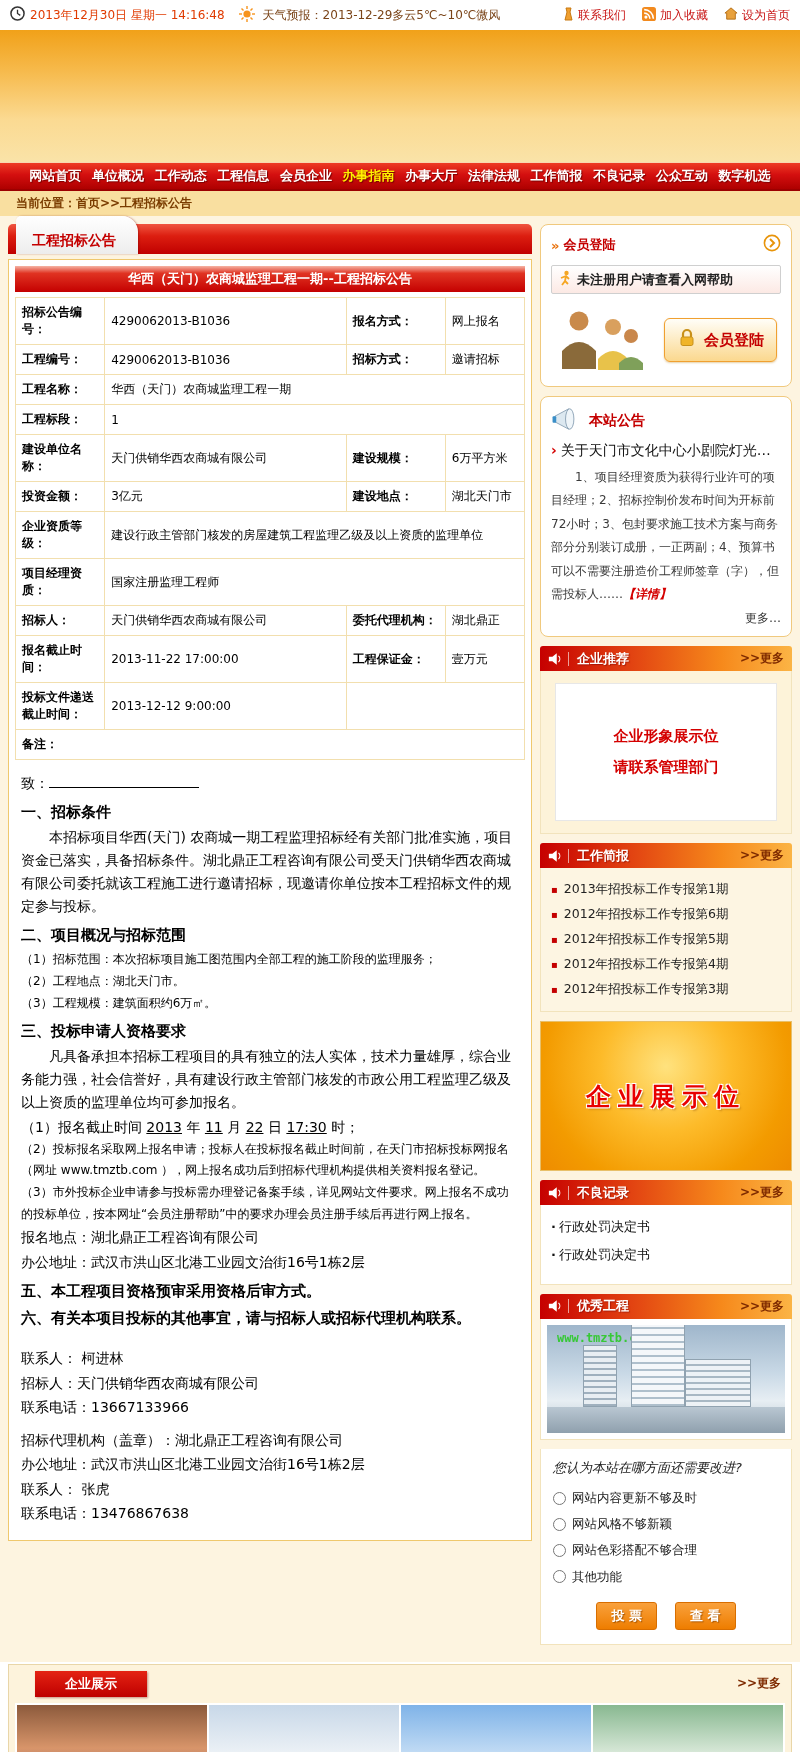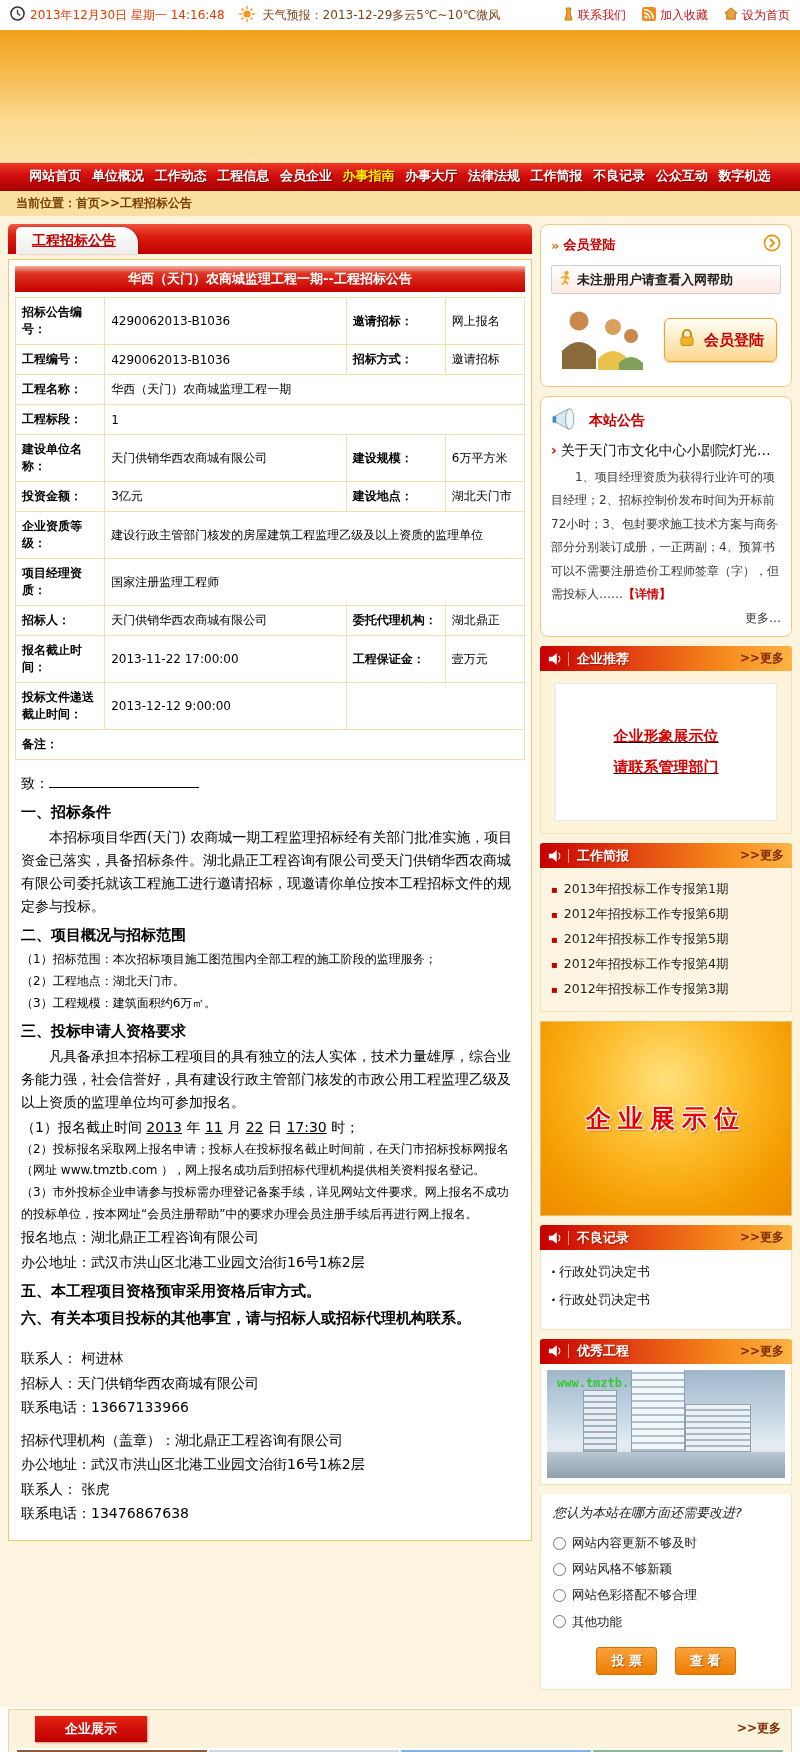--- a/index.html
+++ b/index.html
@@ -24,21 +24,21 @@
   
   .crumb { height:25px; line-height:25px; background:#F9DFA0; color:#7A3C00; font-size:12px; padding-left:16px; font-weight:bold; }
 
   
   .content { display:flex; gap:8px; padding:8px; background:#FDF4E0; align-items:flex-start; }
   .left-col { width:524px; flex:none; }
   .right-col { flex:1; min-width:0; }
 
   
   .panel-bar { height:30px; background:linear-gradient(180deg,#F05540 0%,#DC1E10 40%,#C00000 100%); border-radius:5px 5px 0 0; position:relative; }
-  .panel-tab { position:absolute; left:8px; bottom:0; background:linear-gradient(180deg,#FFFFFF 0%,#EDEDED 100%); padding:5px 22px 4px 16px; border-radius:5px 16px 0 0; color:#C40000; font-weight:bold; font-size:14px; box-shadow:1px 0 2px rgba(120,0,0,.4);text-decoration:underline; }
+  .panel-tab { position:absolute; left:8px; bottom:0; background:linear-gradient(180deg,#FFFFFF 0%,#EDEDED 100%); padding:16px 22px 4px 16px; border-radius:5px 16px 0 0; color:#C40000; font-weight:bold; font-size:14px; box-shadow:1px 0 2px rgba(120,0,0,.4); }
   .main-box { border:1px solid #EFC86E; background:#fff; padding:6px; margin-top:5px; }
   .doc-title { height:26px; line-height:26px; text-align:center; color:#fff; font-weight:bold; font-size:13px; background:linear-gradient(180deg,#F5B3A3 0%,#E03322 28%,#C40000 100%); }
   table.bid { width:100%; border-collapse:collapse; margin-top:5px; font-size:12px; color:#000; }
   table.bid td { border:1px solid #F2DFAE; padding:6px 6px; vertical-align:middle; }
   td.lbl { font-weight:bold; width:90px; }
   td.lbl2 { font-weight:bold; width:100px; }
   td.val1 { width:244px; }
   td.val2 { width:80px; }
 
   .notice-body { padding:10px 6px 8px 6px; font-size:14px; color:#000; }
@@ -59,39 +59,39 @@
   .login-head .t { color:#C40000; font-weight:bold; font-size:13px; flex:1; }
   .help-strip { border:1px solid #CFCFCF; background:linear-gradient(180deg,#FFFFFF,#FCE9E4); padding:4px 6px; font-weight:bold; font-size:13px; color:#222; display:flex; align-items:center; gap:5px; margin:9px 0; border-radius:2px; cursor:pointer; white-space:nowrap; }
   .login-row { display:flex; align-items:center; justify-content:space-between; padding:2px 4px 2px 2px; }
   .login-btn { border:1px solid #F0A030; border-radius:6px; background:linear-gradient(180deg,#FFFEF8 0%,#FBD88E 100%); padding:9px 12px; display:flex; align-items:center; gap:7px; color:#C40000; font-weight:bold; font-size:15px; cursor:pointer; box-shadow:0 1px 2px rgba(180,120,0,.35); }
 
   .sitenotice-head { display:flex; align-items:center; gap:8px; margin-bottom:6px; }
   .sitenotice-head .t { color:#C40000; font-weight:bold; font-size:14px; }
   .sn-item { font-size:14px; color:#111; margin:4px 0 6px 0; white-space:nowrap; overflow:hidden; cursor:pointer; }
   .sn-item .arr { color:#D40000; font-weight:bold; margin-right:4px; }
   .sn-body { font-size:12px; color:#3A3A3A; line-height:1.95; text-indent:2em; }
-  .sn-detail { color:#D40000; font-weight:bold; cursor:pointer; }
+  .sn-detail { color:#D40000; font-weight:bold; cursor:pointer;font-style:italic; }
   .sn-more { text-align:right; font-size:12px; color:#333; margin-top:4px; cursor:pointer; }
 
   .sec-header { height:25px; background:linear-gradient(90deg,#C60000 0%,#E34612 38%,#F6891B 72%,#FBB445 100%); border-radius:3px 3px 0 0; display:flex; align-items:center; color:#fff; padding:0 8px; margin-top:2px; }
   .sec-header .spk { margin-right:6px; display:flex; align-items:center; }
   .sec-header .divline { width:1px; height:14px; background:rgba(255,255,255,.6); margin-right:8px; }
   .sec-header .t { font-size:13px; font-weight:bold; flex:1; text-shadow:1px 1px 1px rgba(120,0,0,.5); }
   .sec-more { font-size:12px; font-weight:bold; color:#7E2A00; cursor:pointer; }
   .sec-body { border:1px solid #F2E3BC; border-top:none; background:#fff; margin-bottom:9px; }
 
   .recommend-body { background:#FDF3D9; padding:12px 14px; }
-  .recommend-inner { background:#fff; border:1px solid #E7E7E7; height:138px; display:flex; flex-direction:column; align-items:center; justify-content:center; gap:12px;text-decoration:underline; }
+  .recommend-inner { background:#fff; border:1px solid #E7E7E7; height:138px; display:flex; flex-direction:column; align-items:center; justify-content:center; gap:12px; }
   .recommend-inner div { color:#D40000; font-weight:bold; font-size:15px; }
 
   .brief-body { background:#FDF5E2; padding:8px 6px 10px 10px; }
   .brief-item { font-size:12.5px; color:#222; line-height:2.0; cursor:pointer; white-space:nowrap; }
   .brief-item .bullet { color:#C40000; font-size:10px; margin-right:6px; }
 
-  .ad-banner { height:195px; border:1px solid #E8C06A; margin-bottom:9px; background:radial-gradient(circle at 50% 30%, #FFE27E 0%, #FDBB2A 40%, #F39B00 75%, #EE8C00 100%); display:flex; align-items:center; justify-content:center; cursor:pointer; }
+  .ad-banner { height:150px; border:1px solid #E8C06A; margin-bottom:9px; background:radial-gradient(circle at 50% 30%, #FFE27E 0%, #FDBB2A 40%, #F39B00 75%, #EE8C00 100%); display:flex; align-items:center; justify-content:center; cursor:pointer; }
   .ad-banner .txt { color:#E80000; font-weight:bold; font-size:25px; letter-spacing:7px; text-shadow:-1px -1px 0 #fff,1px -1px 0 #fff,-1px 1px 0 #fff,1px 1px 0 #fff,2px 2px 2px rgba(120,60,0,.4); }
 
   .bad-body { padding:8px 10px 16px 10px; }
   .bad-item { font-size:13px; color:#111; line-height:2.1; cursor:pointer; }
   .bad-item .dot { font-weight:bold; margin-right:3px; }
 
   .excellent-body { padding:6px; }
   .building-img { height:108px; position:relative; background:linear-gradient(180deg,#9FB6CB 0%,#C9D9E6 45%,#E7EEF3 70%,#B6C4CF 100%); overflow:hidden; cursor:pointer; }
   .b-url { position:absolute; top:6px; left:10px; font-family:"DejaVu Sans Mono",monospace; font-size:12px; font-weight:bold; color:#37C837; }
   .tower { position:absolute; left:84px; bottom:26px; width:54px; height:86px; background:repeating-linear-gradient(180deg,#F4F7FA 0 5px,#AEBFCC 5px 7px); border:1px solid #90A2B0; }
@@ -191,21 +191,21 @@
       <div class="panel-bar">
         <span class="panel-tab">工程招标公告</span>
       </div>
       <div class="main-box">
         <div class="doc-title">华西（天门）农商城监理工程一期--工程招标公告</div>
         <table class="bid">
           <tbody>
               <tr>
             <td class="lbl">招标公告编号：</td>
             <td class="val1">4290062013-B1036</td>
-            <td class="lbl2">邀请招标：</td>
+            <td class="lbl2">报名方式：</td>
             <td class="val2">网上报名</td>
           </tr>
           <tr>
             <td class="lbl">工程编号：</td>
             <td class="val1">4290062013-B1036</td>
             <td class="lbl2">招标方式：</td>
             <td class="val2">邀请招标</td>
           </tr>
           <tr>
             <td class="lbl">工程名称：</td>

